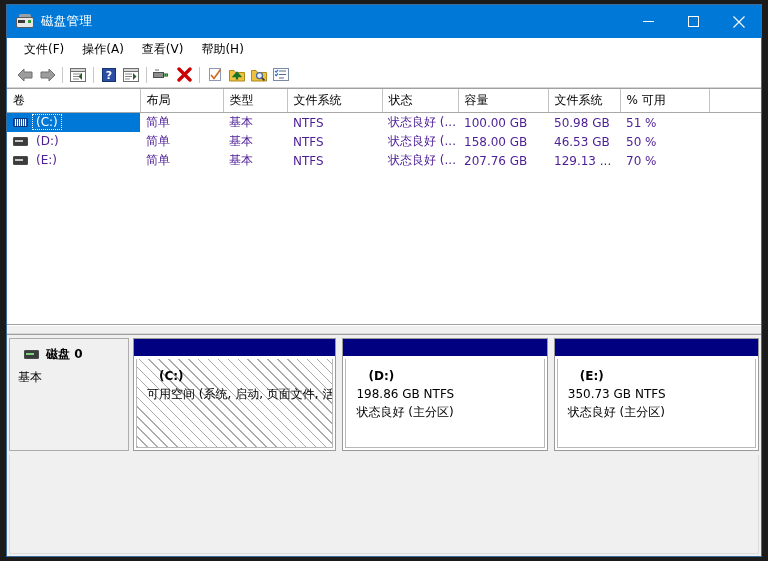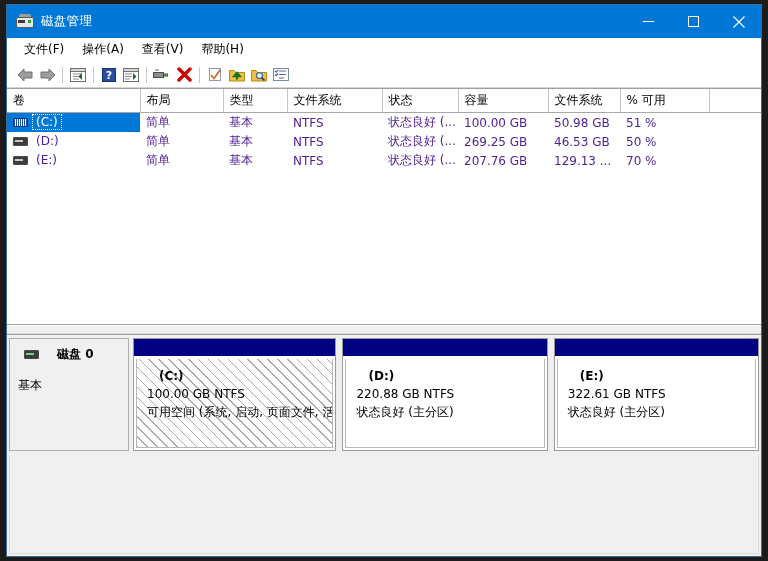--- a/index.html
+++ b/index.html
@@ -248,24 +248,24 @@
     width: 120px;
     background: #f0f0f0;
     border: 1px solid #adadad;
     box-sizing: border-box;
     padding: 7px 8px 0 8px;
     flex: 0 0 auto;
   }
   .disk-title {
     display: flex;
     align-items: center;
-    gap: 18px;
+    gap: 7px;
     font-weight: bold;
     font-size: 12px;
-    margin-bottom: 14px;
+    margin-bottom: 6px;
     padding-left: 6px;
   }
   .disk-title .drv {
     width: 15px; height: 9px;
     background: #3c3c3c;
   }
   .disk-title .drv::after {
     content: "";
     position: absolute;
     left: 1px; top: 2px;
@@ -510,21 +510,21 @@
           <td class="c-vol">
             <span class="cell-vol">
               <span class="drv plain"></span>
               <span class="vol-label-wrap">(D:)</span>
             </span>
           </td>
           <td>简单</td>
           <td>基本</td>
           <td>NTFS</td>
           <td>状态良好 (...</td>
-          <td>269.25 GB</td>
+          <td>158.00 GB</td>
           <td>46.53 GB</td>
           <td>50 %</td>
           <td></td>
         </tr>
         <tr>
           <td class="c-vol">
             <span class="cell-vol">
               <span class="drv plain"></span>
               <span class="vol-label-wrap">(E:)</span>
             </span>
@@ -557,39 +557,38 @@
         </div>
         <div class="disk-meta">基本</div>
       </div>
 
       <div class="parts">
 
         <div class="part" style="flex:0 0 32.5%">
           <div class="part-bar"></div>
           <div class="part-body hatched">
             <div class="part-name">(C:)</div>
-            <div class="part-line">100.00 GB NTFS</div>
             <div class="part-line">可用空间 (系统, 启动, 页面文件, 活</div>
           </div>
         </div>
 
         <div class="part" style="flex:0 0 32.8%">
           <div class="part-bar"></div>
           <div class="part-body">
             <div class="part-name">(D:)</div>
-            <div class="part-line">220.88 GB NTFS</div>
+            <div class="part-line">198.86 GB NTFS</div>
             <div class="part-line">状态良好 (主分区)</div>
           </div>
         </div>
 
         <div class="part" style="flex:1 1 34.7%">
           <div class="part-bar"></div>
           <div class="part-body">
             <div class="part-name">(E:)</div>
-            <div class="part-line">322.61 GB NTFS</div>
+            <div class="part-line">350.73 GB NTFS</div>
             <div class="part-line">状态良好 (主分区)</div>
           </div>
         </div>
 
       </div>
     </div>
   </div>
 
 </div>
 

